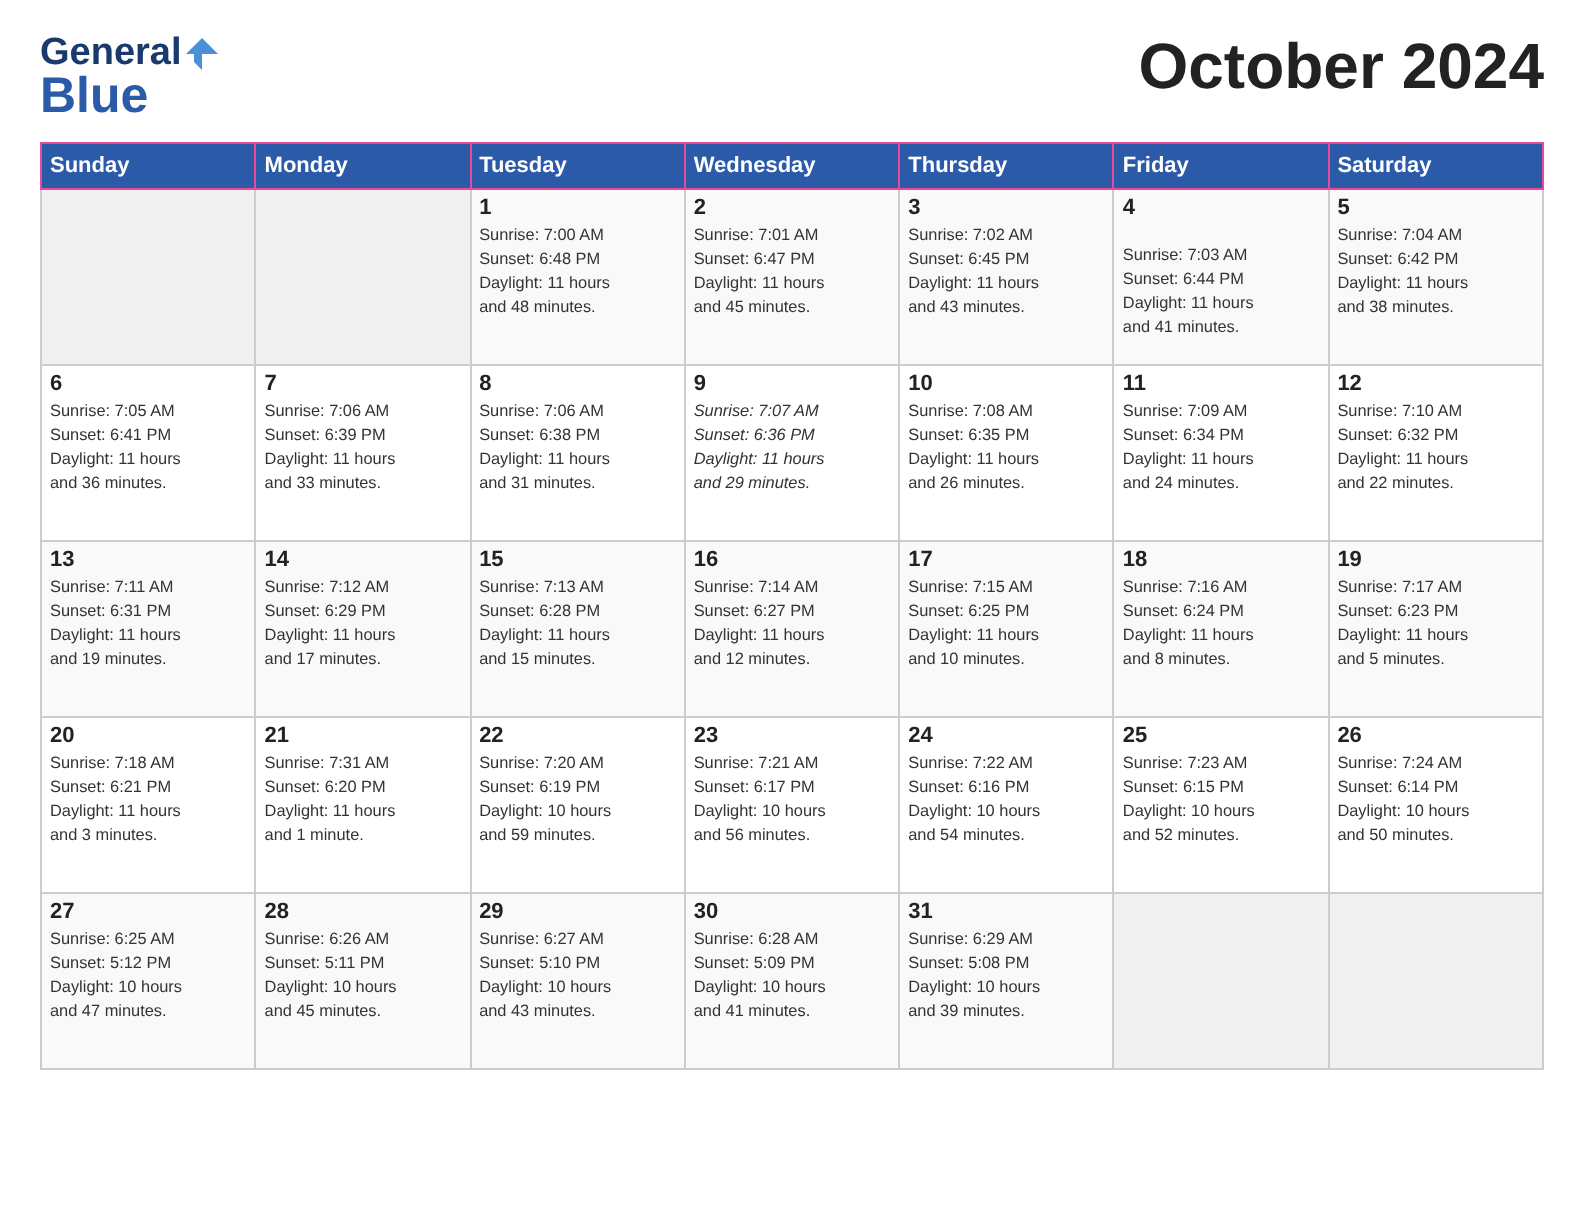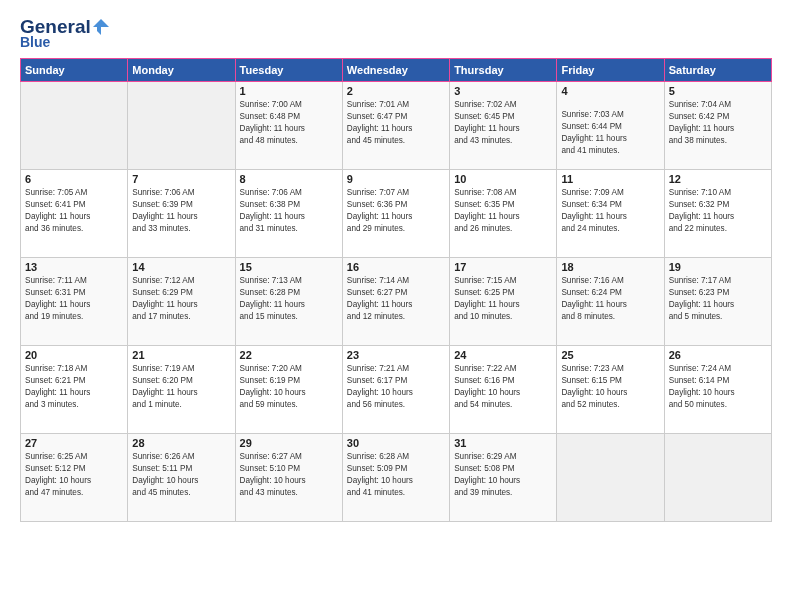--- a/index.html
+++ b/index.html
@@ -89,23 +89,24 @@
 <div class="page">
 
   <div class="header">
     <div class="logo">
       <div style="display:flex;align-items:center;">
         <span style="font-size:19px;font-weight:bold;color:#1a3a6e;">General</span>
         <svg width="20" height="20" viewBox="0 0 20 20">
           <polygon points="10,2 18,10 10,10 10,18 6,14 6,10 2,10" fill="#4a90d9"></polygon>
         </svg>
       </div>
-      <span style="font-size:14px;font-weight:bold;color:#2b5ba8;margin-top:-4px;">Blue</span>
+      <span style="font-size:25px;font-weight:bold;color:#2b5ba8;margin-top:-4px;">Blue</span>
     </div>
     <div class="title-block">
+      <div class="month-title">October 2024</div>
     </div>
   </div>
 
   <table class="calendar">
     <thead>
       <tr>
         <th>Sunday</th>
         <th>Monday</th>
         <th>Tuesday</th>
         <th>Wednesday</th>
@@ -171,21 +172,21 @@
           </td>
           <td>
             <div class="day-num">8</div>
             <div class="day-info" style="white-space: pre-line;">Sunrise: 7:06 AM
 Sunset: 6:38 PM
 Daylight: 11 hours
 and 31 minutes.</div>
           </td>
           <td>
             <div class="day-num">9</div>
-            <div class="day-info" style="white-space: pre-line;">Sunrise: 7:07 AM
+            <div class="day-info" style="white-space: pre-line; font-style: italic;">Sunrise: 7:07 AM
 Sunset: 6:36 PM
 Daylight: 11 hours
 and 29 minutes.</div>
           </td>
           <td>
             <div class="day-num">10</div>
             <div class="day-info" style="white-space: pre-line;">Sunrise: 7:08 AM
 Sunset: 6:35 PM
 Daylight: 11 hours
 and 26 minutes.</div>
@@ -259,21 +260,21 @@
         <tr>
           <td>
             <div class="day-num">20</div>
             <div class="day-info" style="white-space: pre-line;">Sunrise: 7:18 AM
 Sunset: 6:21 PM
 Daylight: 11 hours
 and 3 minutes.</div>
           </td>
           <td>
             <div class="day-num">21</div>
-            <div class="day-info" style="white-space: pre-line;">Sunrise: 7:19 AM
+            <div class="day-info" style="white-space: pre-line;">Sunrise: 7:31 AM
 Sunset: 6:20 PM
 Daylight: 11 hours
 and 1 minute.</div>
           </td>
           <td>
             <div class="day-num">22</div>
             <div class="day-info" style="white-space: pre-line;">Sunrise: 7:20 AM
 Sunset: 6:19 PM
 Daylight: 10 hours
 and 59 minutes.</div>

